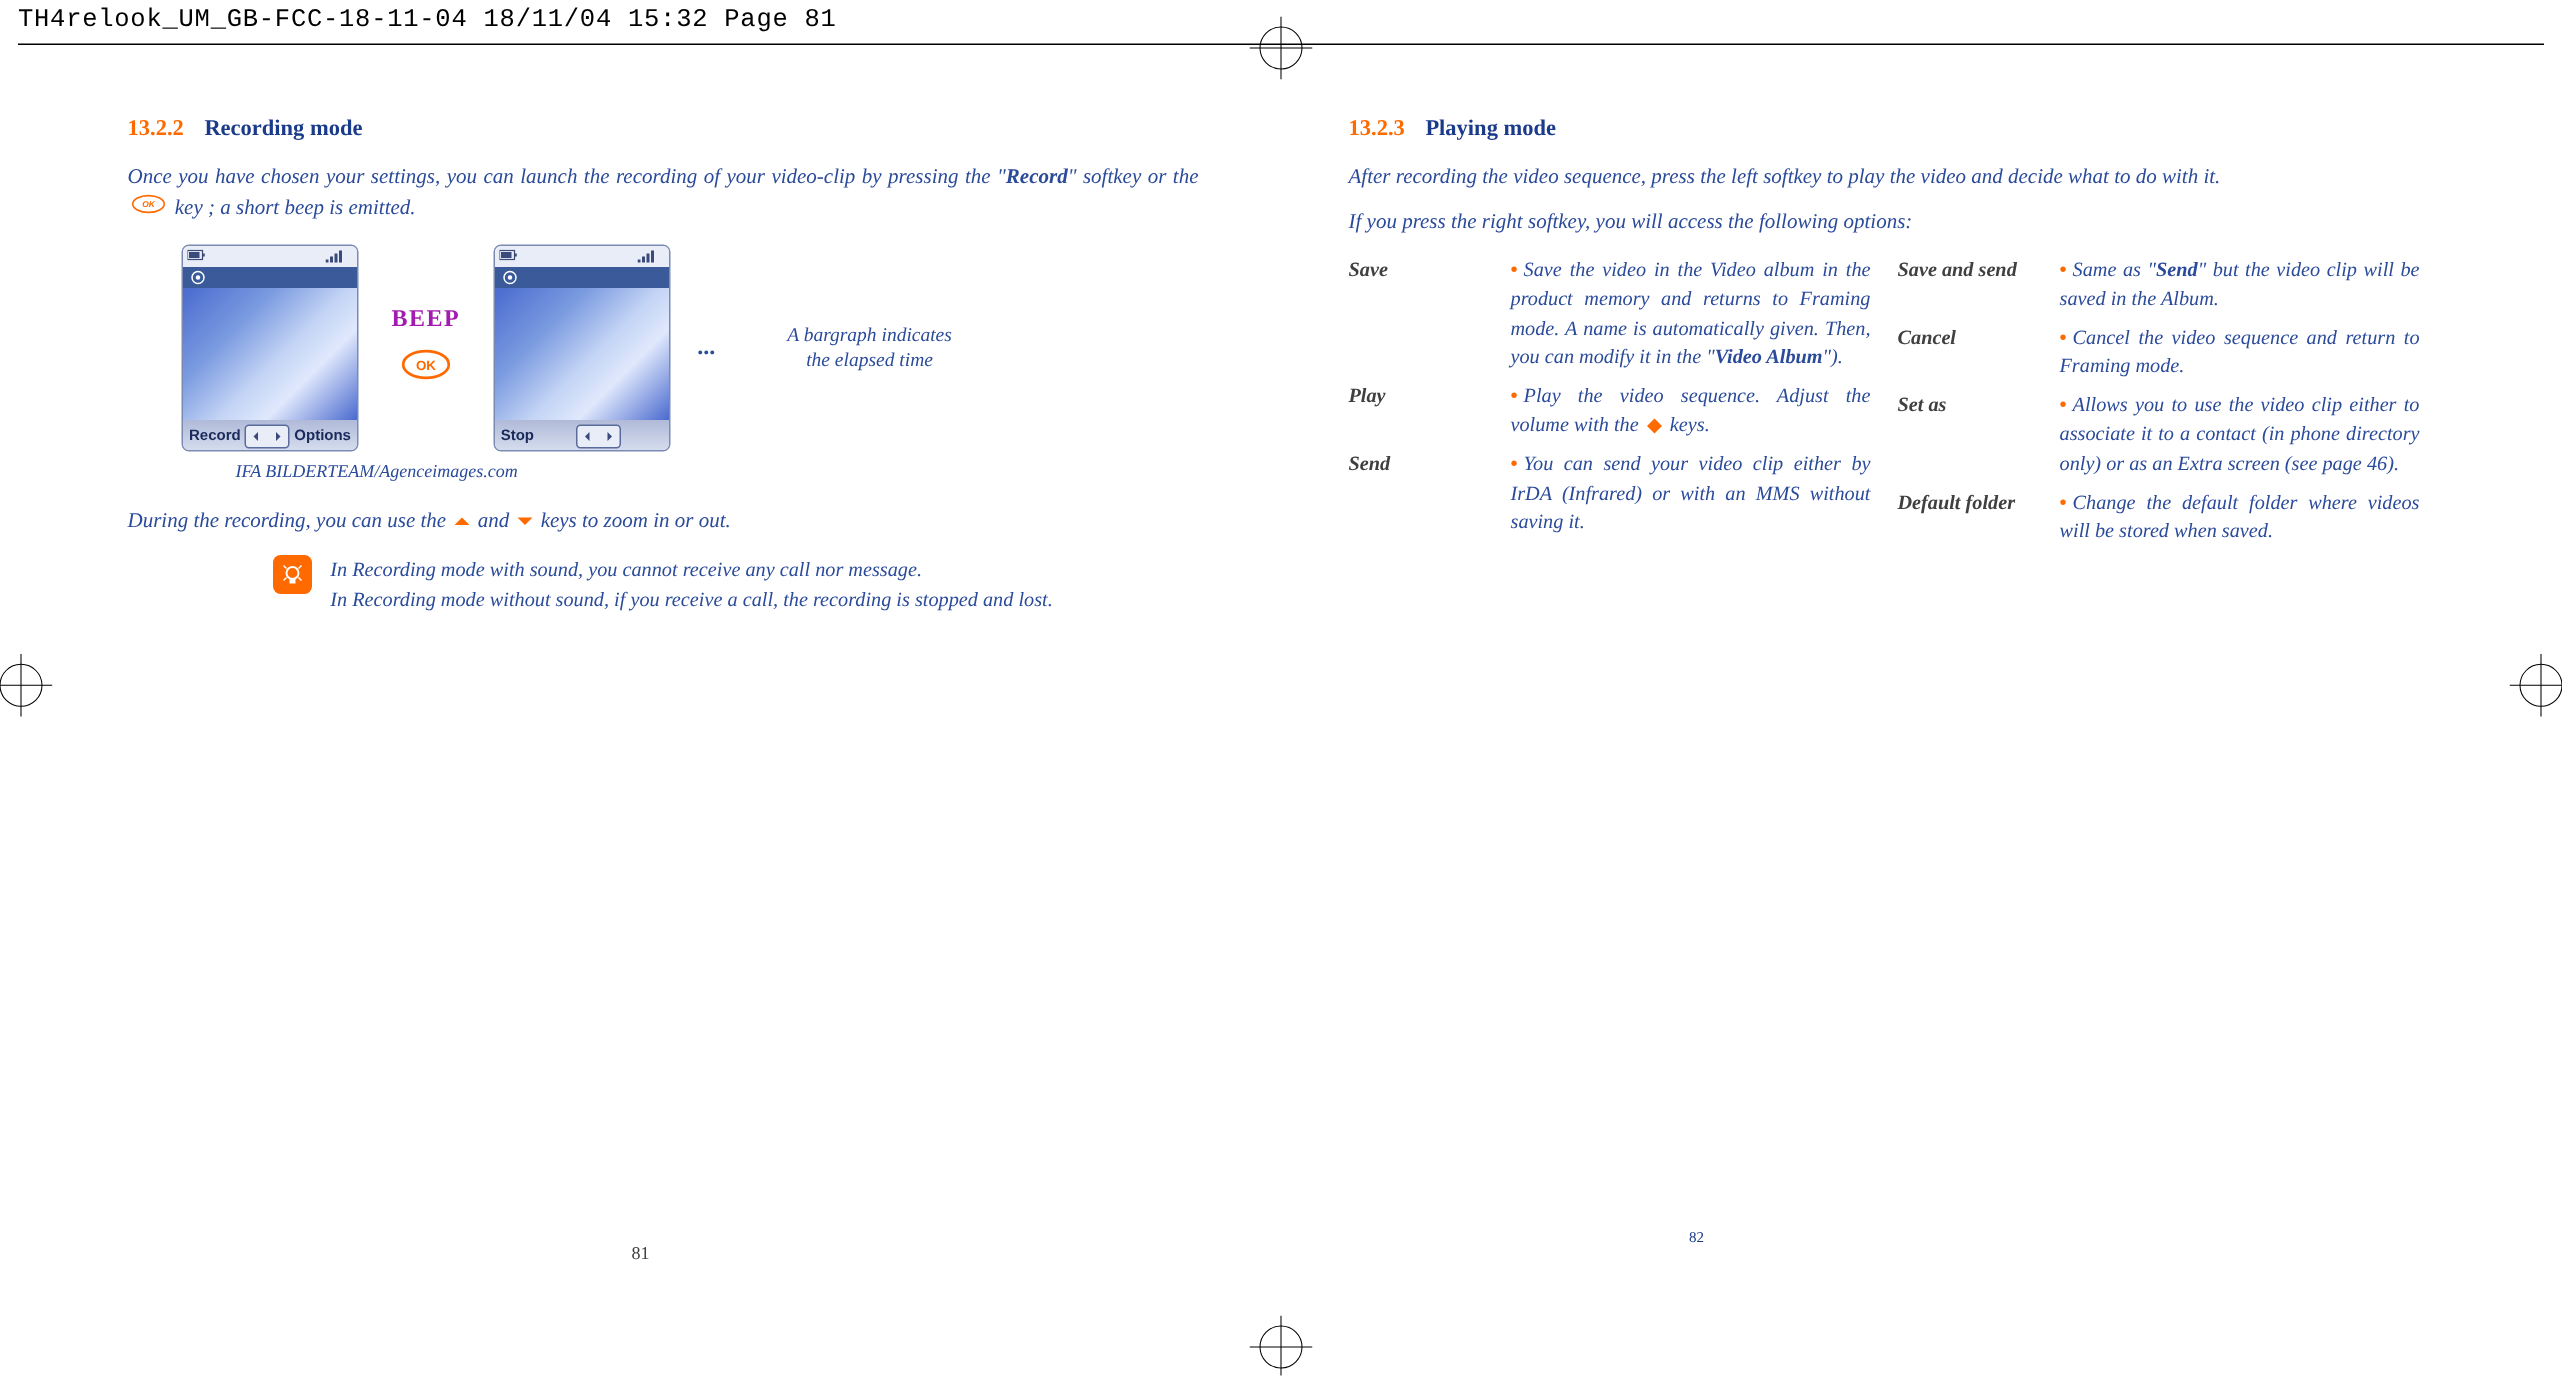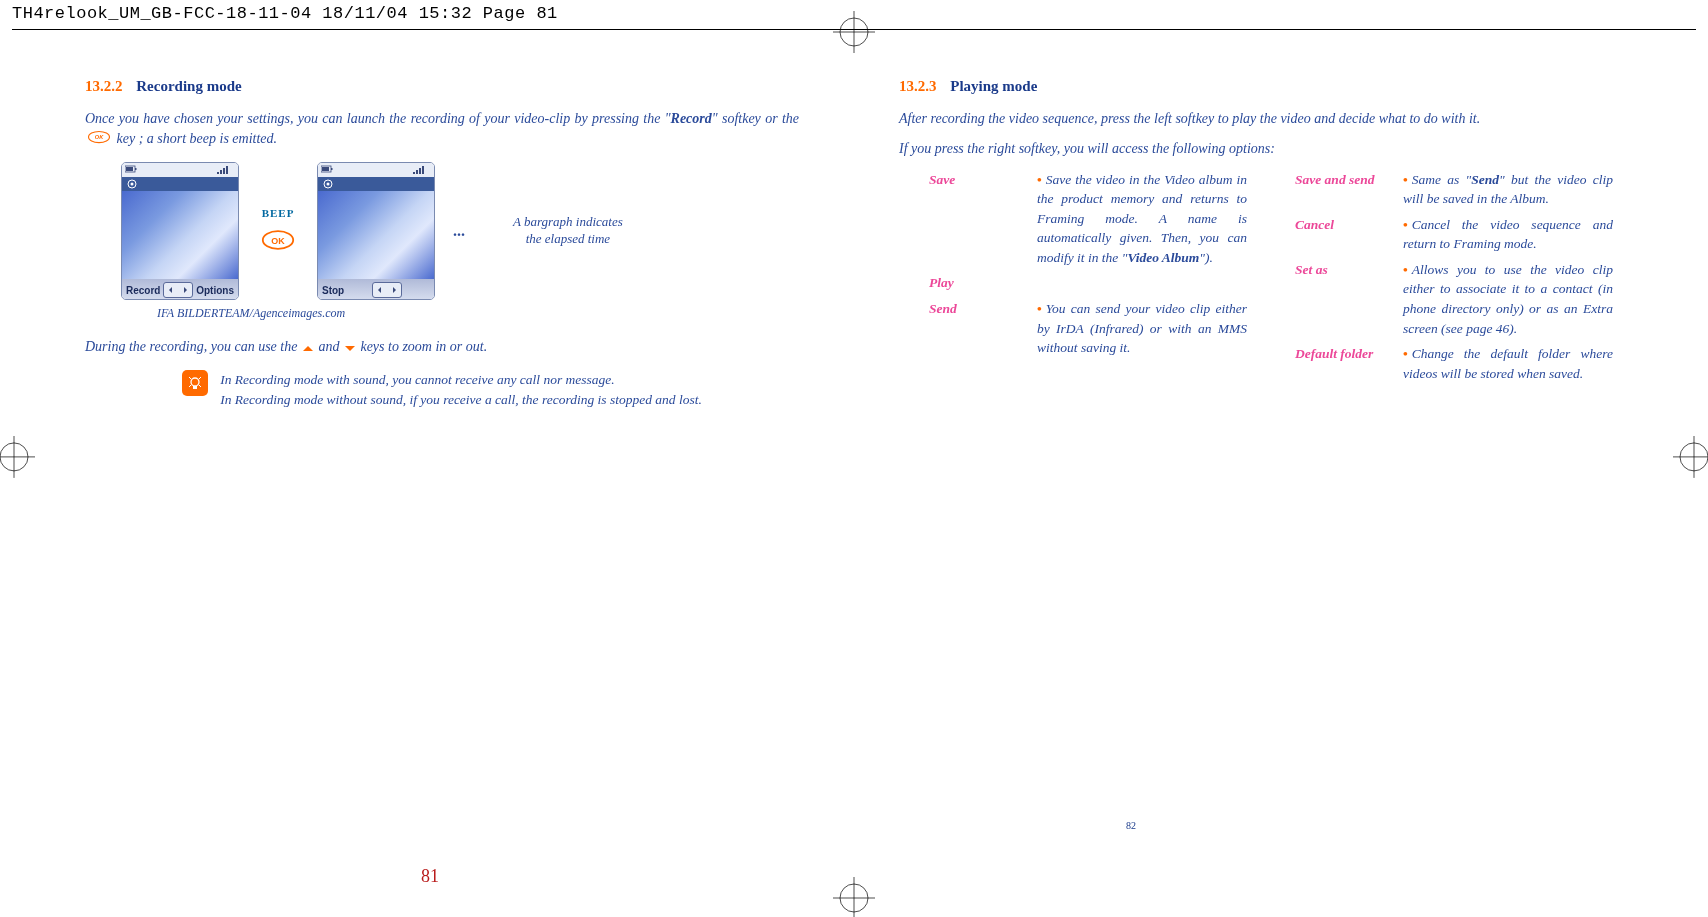--- a/index.html
+++ b/index.html
@@ -150,23 +150,23 @@
   .softbar .dpad::before { border-right-color: #3a4a7a; left: 2px; }
   .softbar .dpad::after { border-left-color: #3a4a7a; right: 2px; }
   .beep-col {
     display: flex;
     flex-direction: column;
     align-items: center;
     margin: 0 22px;
     gap: 10px;
   }
   .beep-label {
-    color: #0369a1;
+    color: #a21caf;
     font-weight: bold;
-    font-size: 11px;
+    font-size: 16px;
     font-style: normal;
     letter-spacing: 1px;
   }
   .ok-big svg { width: 34px; height: 22px; }
   .dots {
     color: #2a4a9a;
     font-weight: bold;
     font-size: 16px;
     margin: 0 18px;
     align-self: center;
@@ -230,35 +230,34 @@
     font-style: italic;
     color: #2a4a9a;
     margin-bottom: 6px;
     line-height: 1.45;
   }
   .opt-label {
     font-weight: bold;
     font-style: italic;
     width: 108px;
     flex-shrink: 0;
-    color: #ec4899;
-    margin-left: 30px;
+    color: #404040;
   }
   .opt-desc { flex: 1; text-align: justify; }
   .opt-desc .bullet { color: #ff6a00; font-weight: bold; margin-right: 4px; font-style: normal;}
   .opt-desc .bold { font-weight: bold; }
   .up-down-stack {
     display: inline-flex;
     flex-direction: column;
     vertical-align: middle;
     margin: 0 2px;
     line-height: 0;
   }
   .up-down-stack .tri-up, .up-down-stack .tri-down { margin: 0; }
-  .pnum-left { position:absolute; top:866px; left:421px; font-size:18px; color:#b91c1c;}
+  .pnum-left { position:absolute; top:828px; left:421px; font-size:12px; color:#404040;}
   .pnum-right{ position:absolute; top:820px; left:1126px; font-size:10px; color:#1a3a8a;}
 </style>
 </head>
 <body>
 
 <div class="header-line">TH4relook_UM_GB-FCC-18-11-04  18/11/04  15:32  Page 81</div>
 <div class="top-hr"></div>
 
 <div class="crop-top">
   <svg viewBox="0 0 42 42">
@@ -409,20 +408,24 @@
     <p class="para">If you press the right softkey, you will access the following options:</p>
 
     <div class="options-grid">
       <div class="options-col">
         <div class="opt-row">
           <div class="opt-label">Save</div>
           <div class="opt-desc"><span class="bullet">•</span><span>Save the video in the Video album in the product memory and returns to Framing mode. A name is automatically given. Then, you can modify it in the "</span><span class="bold">Video Album</span><span>").</span></div>
         </div>
         <div class="opt-row">
           <div class="opt-label">Play</div>
+          <div class="opt-desc"><span class="bullet">•</span><span>Play the video sequence. Adjust the volume with the </span><span class="up-down-stack">
+                <span class="tri-up"></span>
+                <span class="tri-down"></span>
+              </span><span> keys.</span></div>
         </div>
         <div class="opt-row">
           <div class="opt-label">Send</div>
           <div class="opt-desc"><span class="bullet">•</span><span>You can send your video clip either by IrDA (Infrared) or with an MMS without saving it.</span></div>
         </div>
       </div>
 
       <div class="options-col">
         <div class="opt-row">
           <div class="opt-label">Save and send</div>

